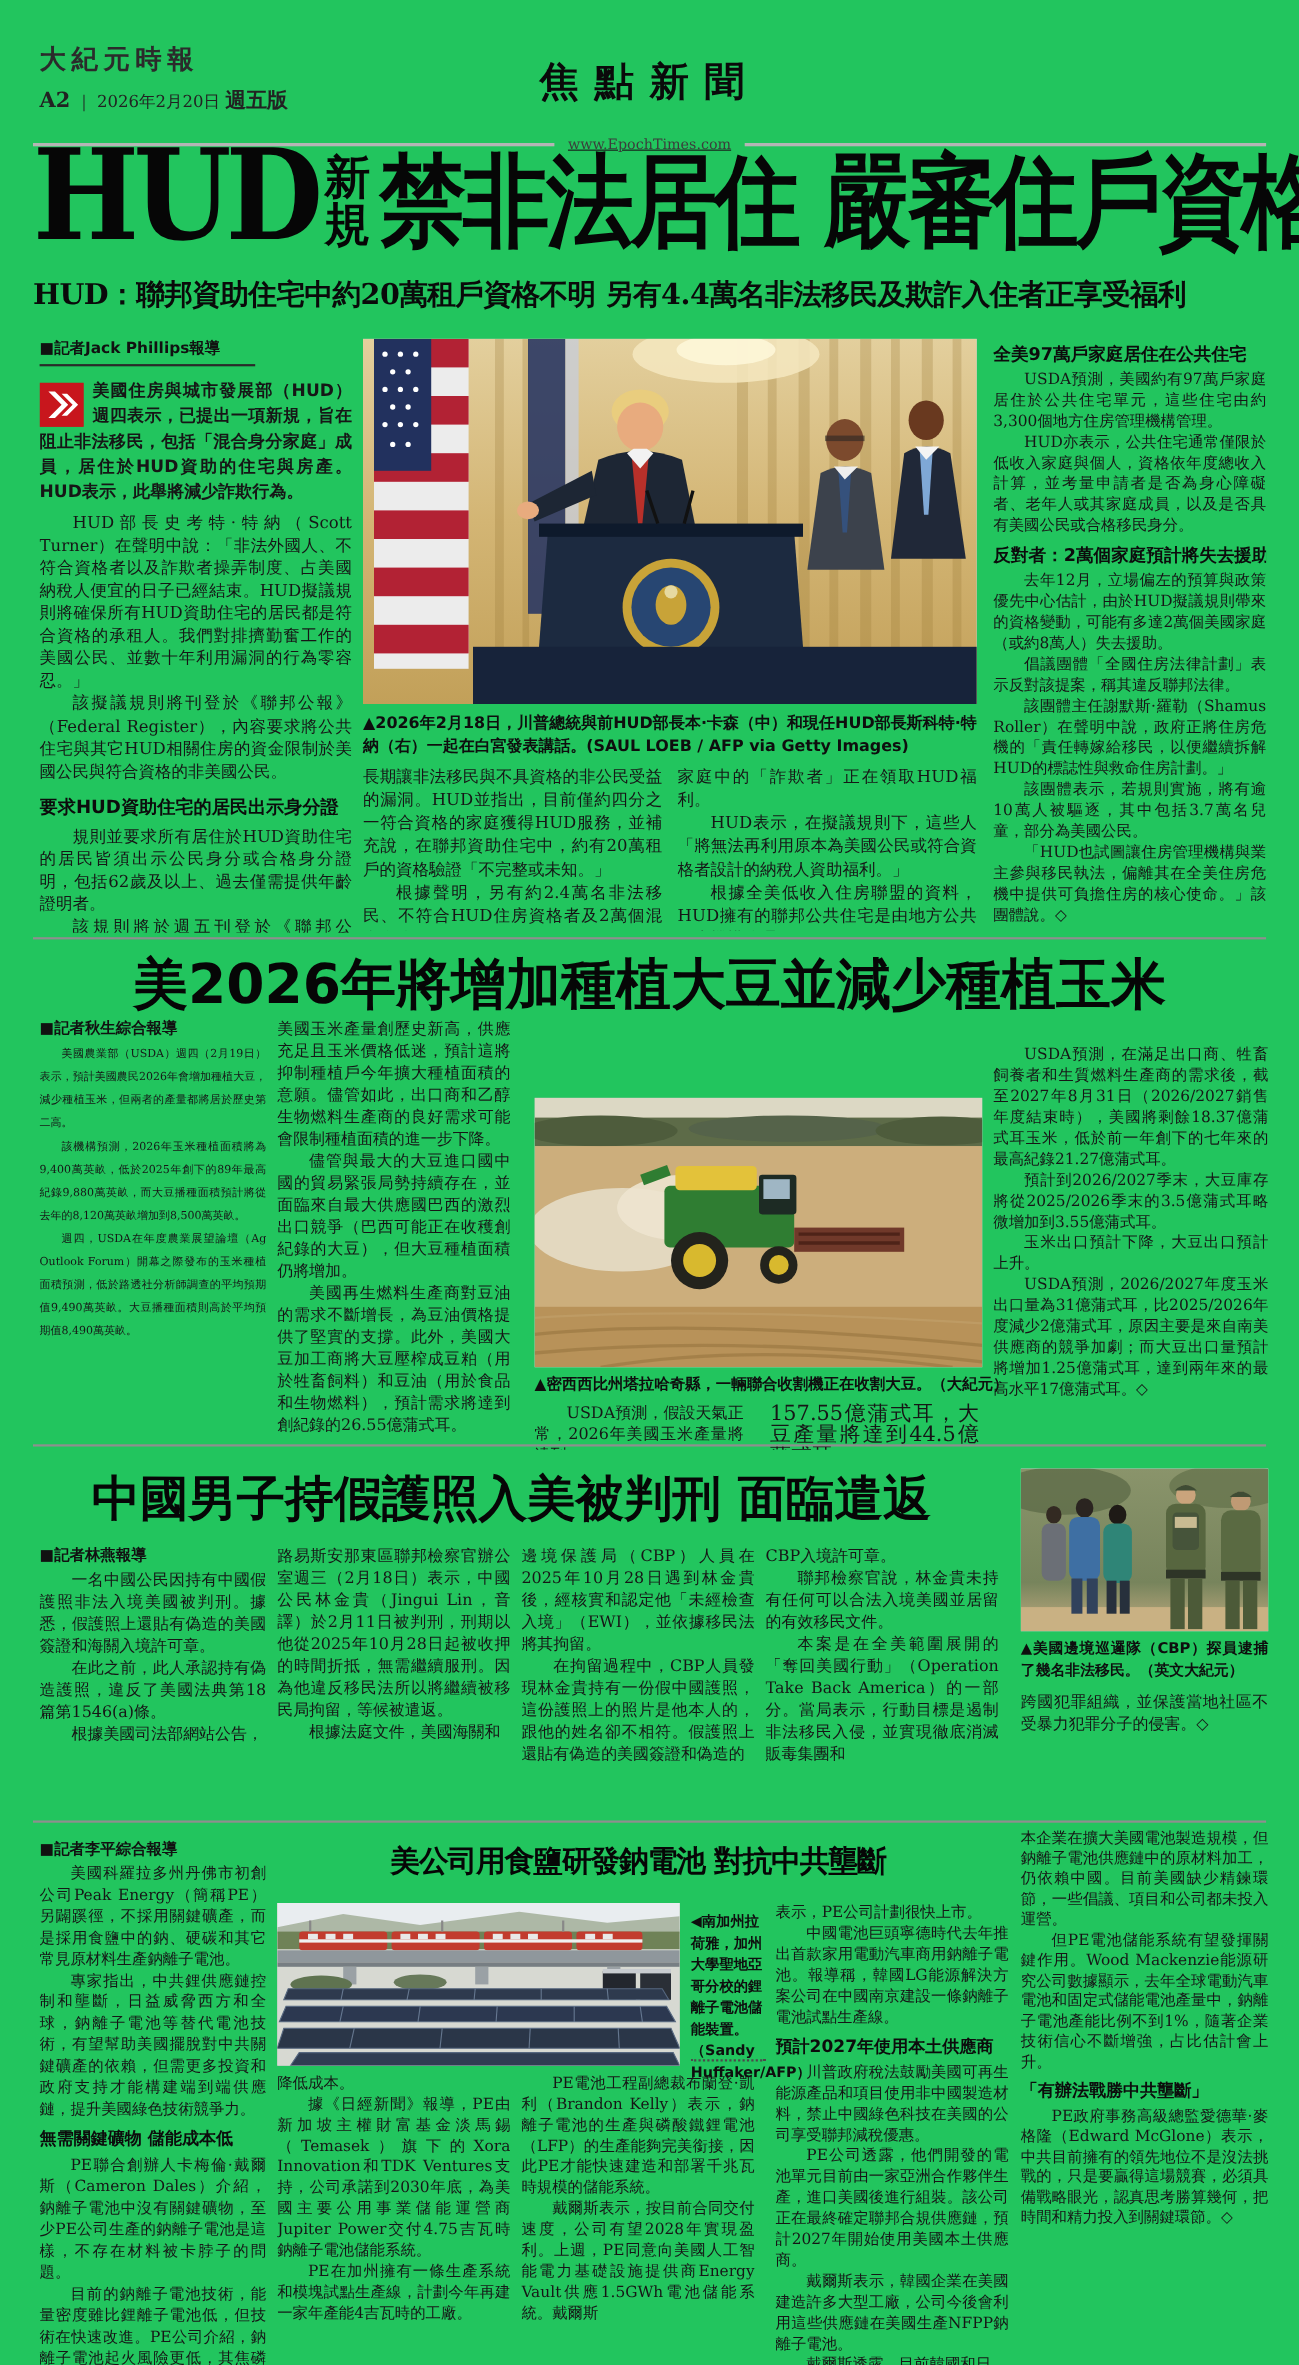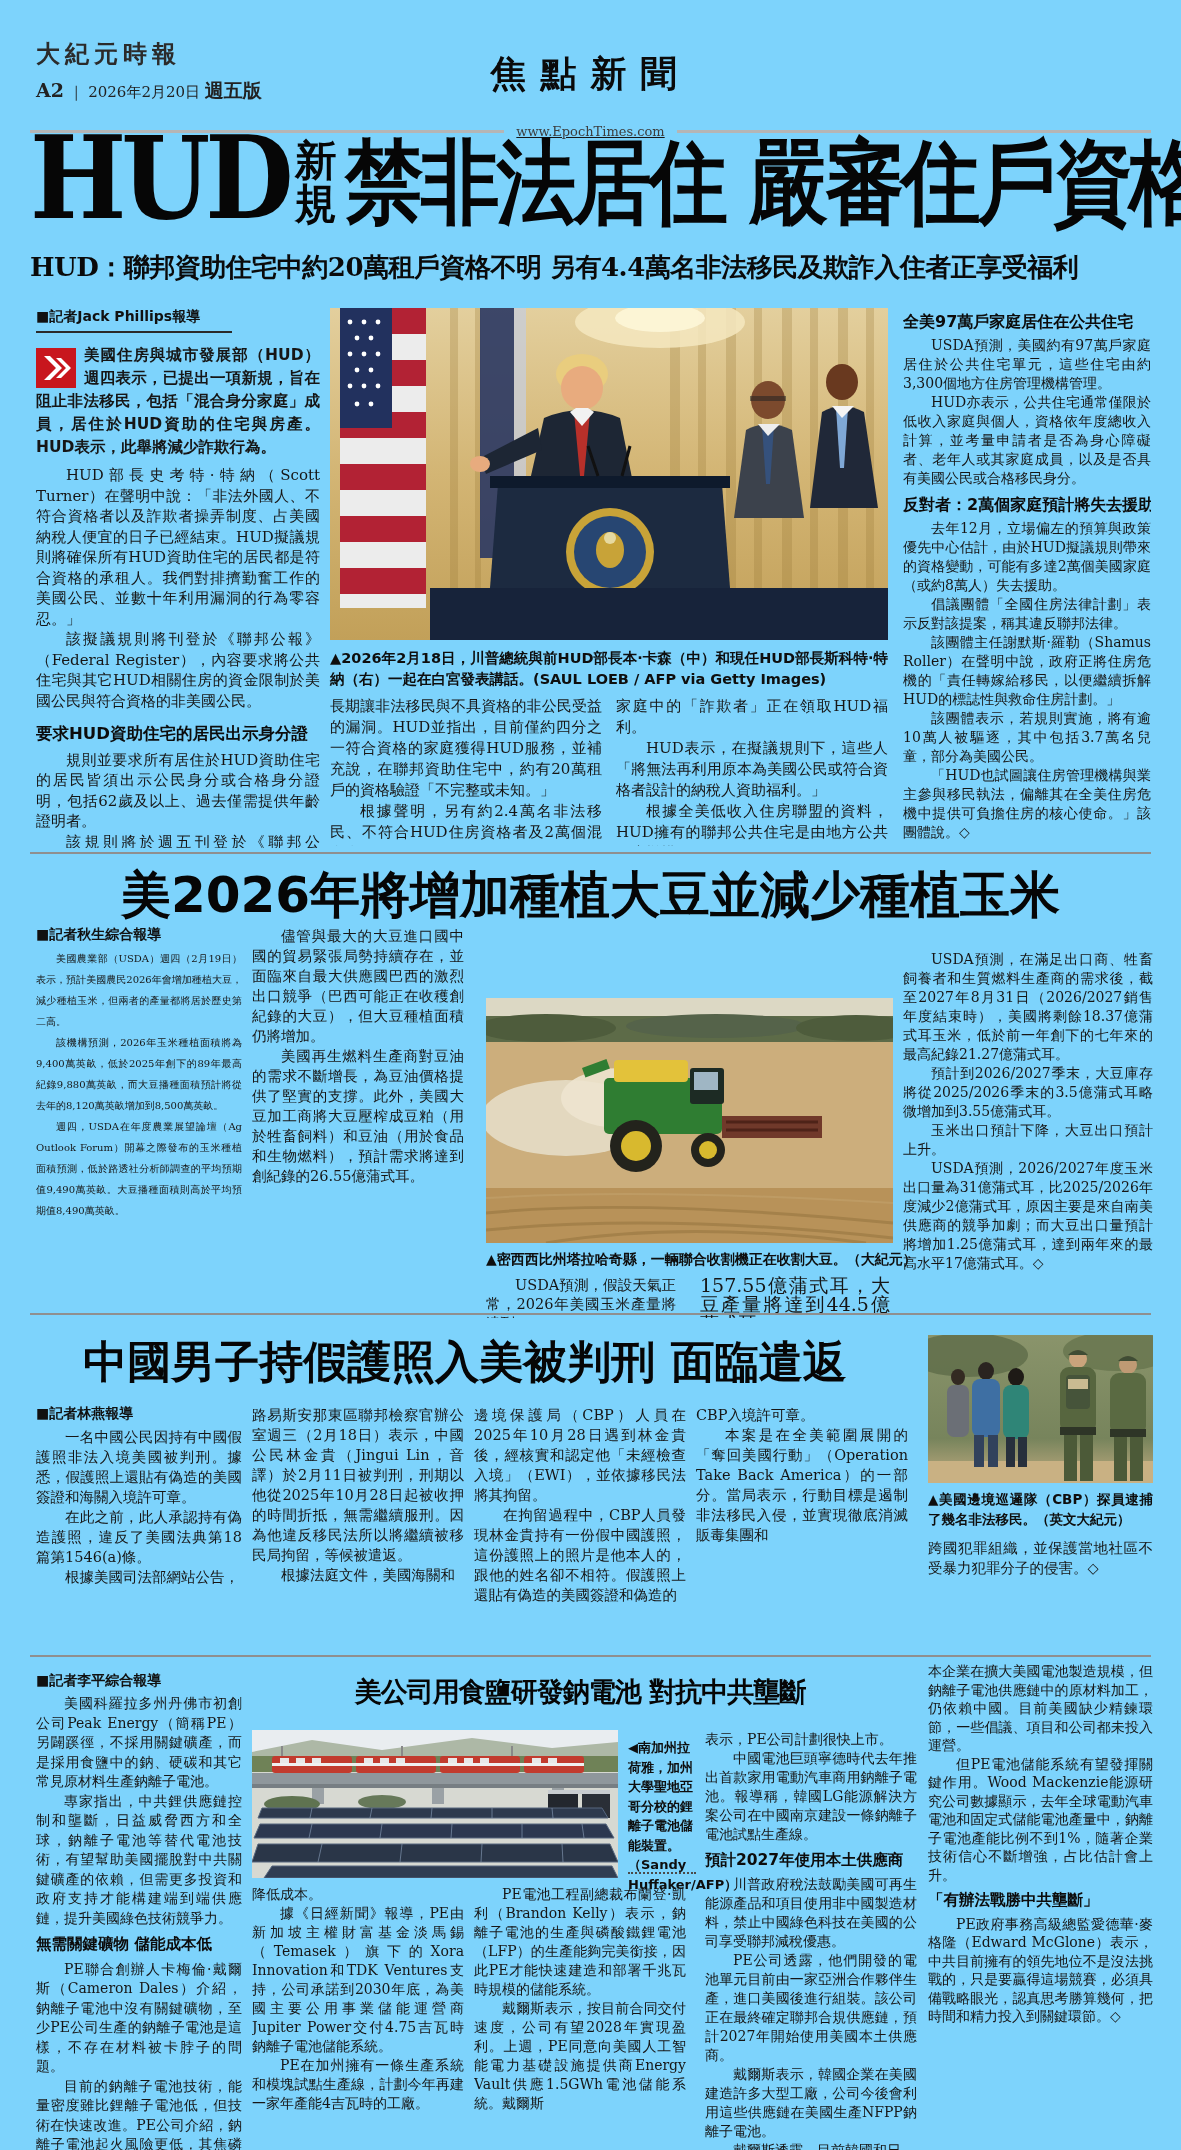--- a/index.html
+++ b/index.html
@@ -1,16 +1,16 @@
 <!DOCTYPE html>
 <html><head>
 <meta charset="utf-8">
 <style>
   html,body{margin:0;padding:0;background:#e8e8e8;}
-  .page{position:relative;width:1181px;height:2150px;background:#7dd3fc;overflow:hidden;
+  .page{position:relative;width:1181px;height:2150px;background:#22c55e;overflow:hidden;
         font-family:"DejaVu Serif","Liberation Serif",serif;color:#161616;}
   .abs{position:absolute;}
   .col{position:absolute;overflow:hidden;text-align:justify;}
   .col p{margin:0;text-indent:2em;}
   .col p.noind{text-indent:0;}
   .colsub{font-family:"DejaVu Sans","Liberation Sans",sans-serif;font-weight:bold;
           text-indent:0;margin:7px 0 5px 0;white-space:nowrap;color:#0c0c0c;}
   .byline{position:absolute;font-family:"DejaVu Sans","Liberation Sans",sans-serif;
           font-weight:bold;font-size:14px;color:#111;white-space:nowrap;}
   .caption{position:absolute;font-family:"DejaVu Sans","Liberation Sans",sans-serif;
@@ -228,20 +228,21 @@
   <div class="abs hl2">美2026年將增加種植大豆並減少種植玉米</div>
   <div class="byline" style="left:36px;top:926px;">■記者秋生綜合報導</div>
 
   <div class="col" style="left:36px;top:948px;width:206px;height:360px;font-size:10px;line-height:21px;">
     <p>美國農業部（USDA）週四（2月19日）表示，預計美國農民2026年會增加種植大豆，減少種植玉米，但兩者的產量都將居於歷史第二高。</p>
     <p>該機構預測，2026年玉米種植面積將為9,400萬英畝，低於2025年創下的89年最高紀錄9,880萬英畝，而大豆播種面積預計將從去年的8,120萬英畝增加到8,500萬英畝。</p>
     <p>週四，USDA在年度農業展望論壇（Ag Outlook Forum）開幕之際發布的玉米種植面積預測，低於路透社分析師調查的平均預期值9,490萬英畝。大豆播種面積則高於平均預期值8,490萬英畝。</p>
 
   </div>
   <div class="col" style="left:252px;top:926px;width:212px;height:384px;font-size:14.5px;line-height:20px;">
+    <p class="noind">美國玉米產量創歷史新高，供應充足且玉米價格低迷，預計這將抑制種植戶今年擴大種植面積的意願。儘管如此，出口商和乙醇生物燃料生產商的良好需求可能會限制種植面積的進一步下降。</p>
     <p>儘管與最大的大豆進口國中國的貿易緊張局勢持續存在，並面臨來自最大供應國巴西的激烈出口競爭（巴西可能正在收穫創紀錄的大豆），但大豆種植面積仍將增加。</p>
     <p>美國再生燃料生產商對豆油的需求不斷增長，為豆油價格提供了堅實的支撐。此外，美國大豆加工商將大豆壓榨成豆粕（用於牲畜飼料）和豆油（用於食品和生物燃料），預計需求將達到創紀錄的26.55億蒲式耳。</p>
   </div>
 
   <div class="photo" style="left:486px;top:998px;width:407px;height:245px;">
     <svg viewBox="0 0 407 245" preserveAspectRatio="none">
       <rect width="407" height="245" fill="#cdb184"></rect>
       <rect x="0" y="0" width="407" height="30" fill="#dcd8c4"></rect>
       <rect x="0" y="18" width="407" height="26" fill="#5d6b48"></rect>
       <ellipse cx="60" cy="30" rx="70" ry="14" fill="#4e5c3c"></ellipse>
@@ -304,20 +305,21 @@
   <div class="col" style="left:252px;top:1405px;width:212px;height:240px;font-size:14.5px;line-height:20px;">
     <p class="noind">路易斯安那東區聯邦檢察官辦公室週三（2月18日）表示，中國公民林金貴（Jingui Lin，音譯）於2月11日被判刑，刑期以他從2025年10月28日起被收押的時間折抵，無需繼續服刑。因為他違反移民法所以將繼續被移民局拘留，等候被遣返。</p>
     <p>根據法庭文件，美國海關和</p>
   </div>
   <div class="col" style="left:474px;top:1405px;width:212px;height:240px;font-size:14.5px;line-height:20px;">
     <p class="noind">邊境保護局（CBP）人員在2025年10月28日遇到林金貴後，經核實和認定他「未經檢查入境」（EWI），並依據移民法將其拘留。</p>
     <p>在拘留過程中，CBP人員發現林金貴持有一份假中國護照，這份護照上的照片是他本人的，跟他的姓名卻不相符。假護照上還貼有偽造的美國簽證和偽造的</p>
   </div>
   <div class="col" style="left:696px;top:1405px;width:212px;height:240px;font-size:14.5px;line-height:20px;">
     <p class="noind">CBP入境許可章。</p>
+    <p>聯邦檢察官說，林金貴未持有任何可以合法入境美國並居留的有效移民文件。</p>
     <p>本案是在全美範圍展開的「奪回美國行動」（Operation Take Back America）的一部分。當局表示，行動目標是遏制非法移民入侵，並實現徹底消滅販毒集團和</p>
   </div>
 
   <div class="photo" style="left:928px;top:1335px;width:225px;height:148px;">
     <svg viewBox="0 0 225 148" preserveAspectRatio="none">
       <defs>
         <linearGradient id="bg3" x1="0" y1="0" x2="0" y2="1">
           <stop offset="0" stop-color="#8a946b"></stop>
             <stop offset="0.7" stop-color="#77845c"></stop>
             <stop offset="1" stop-color="#c4ad82"></stop>

